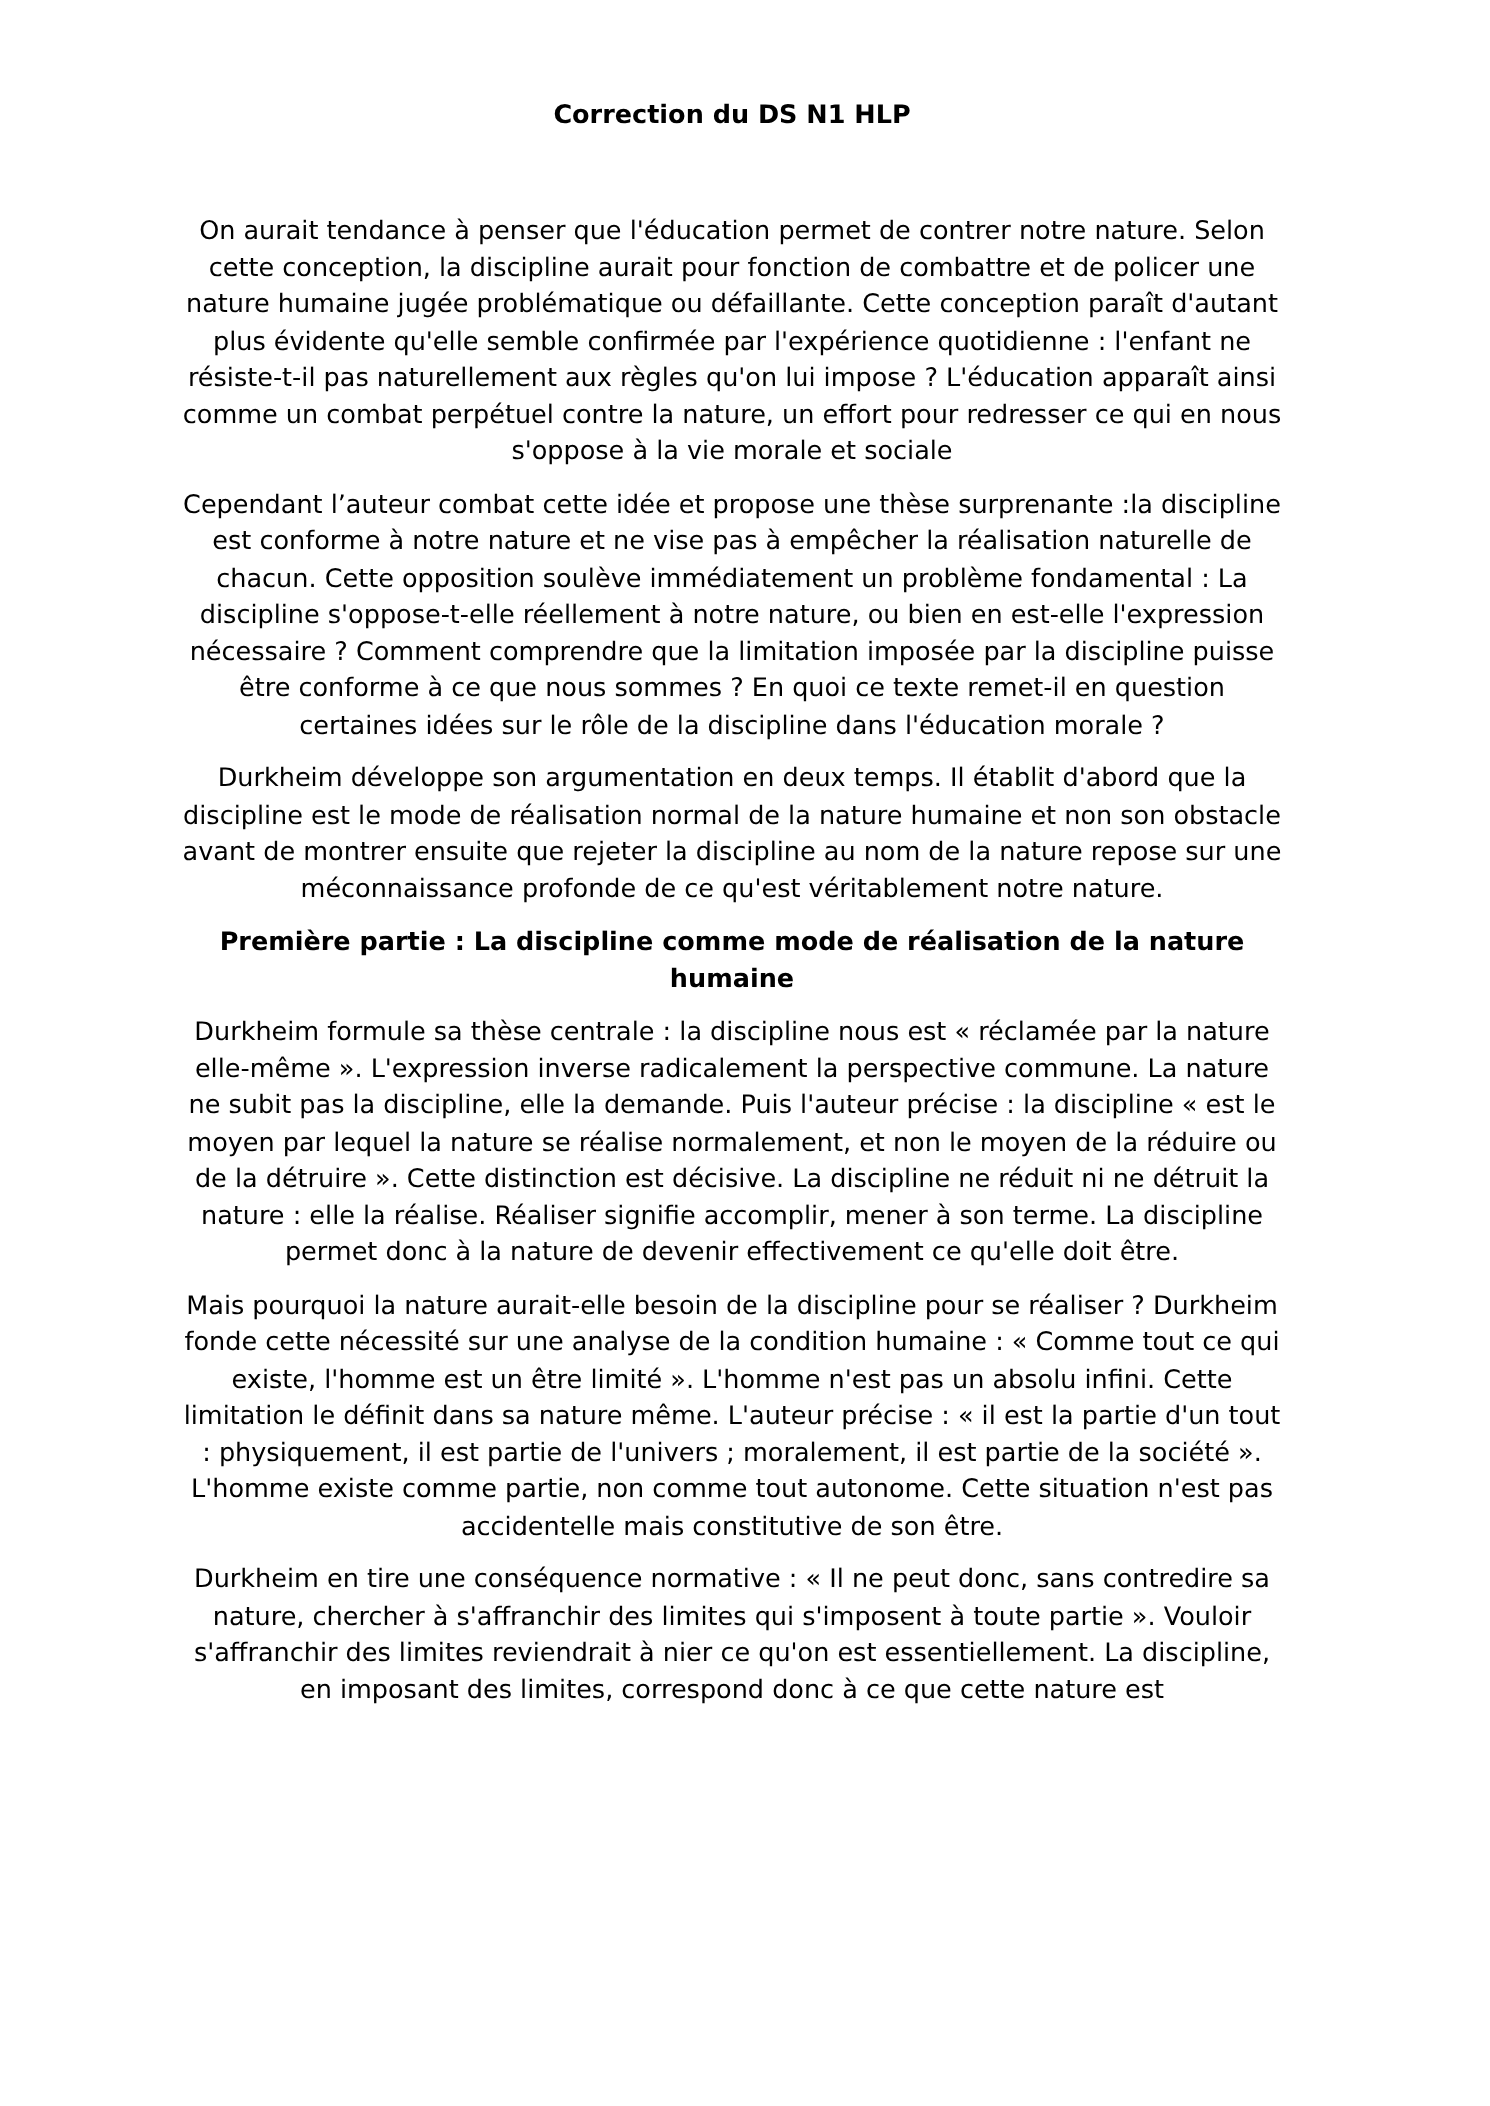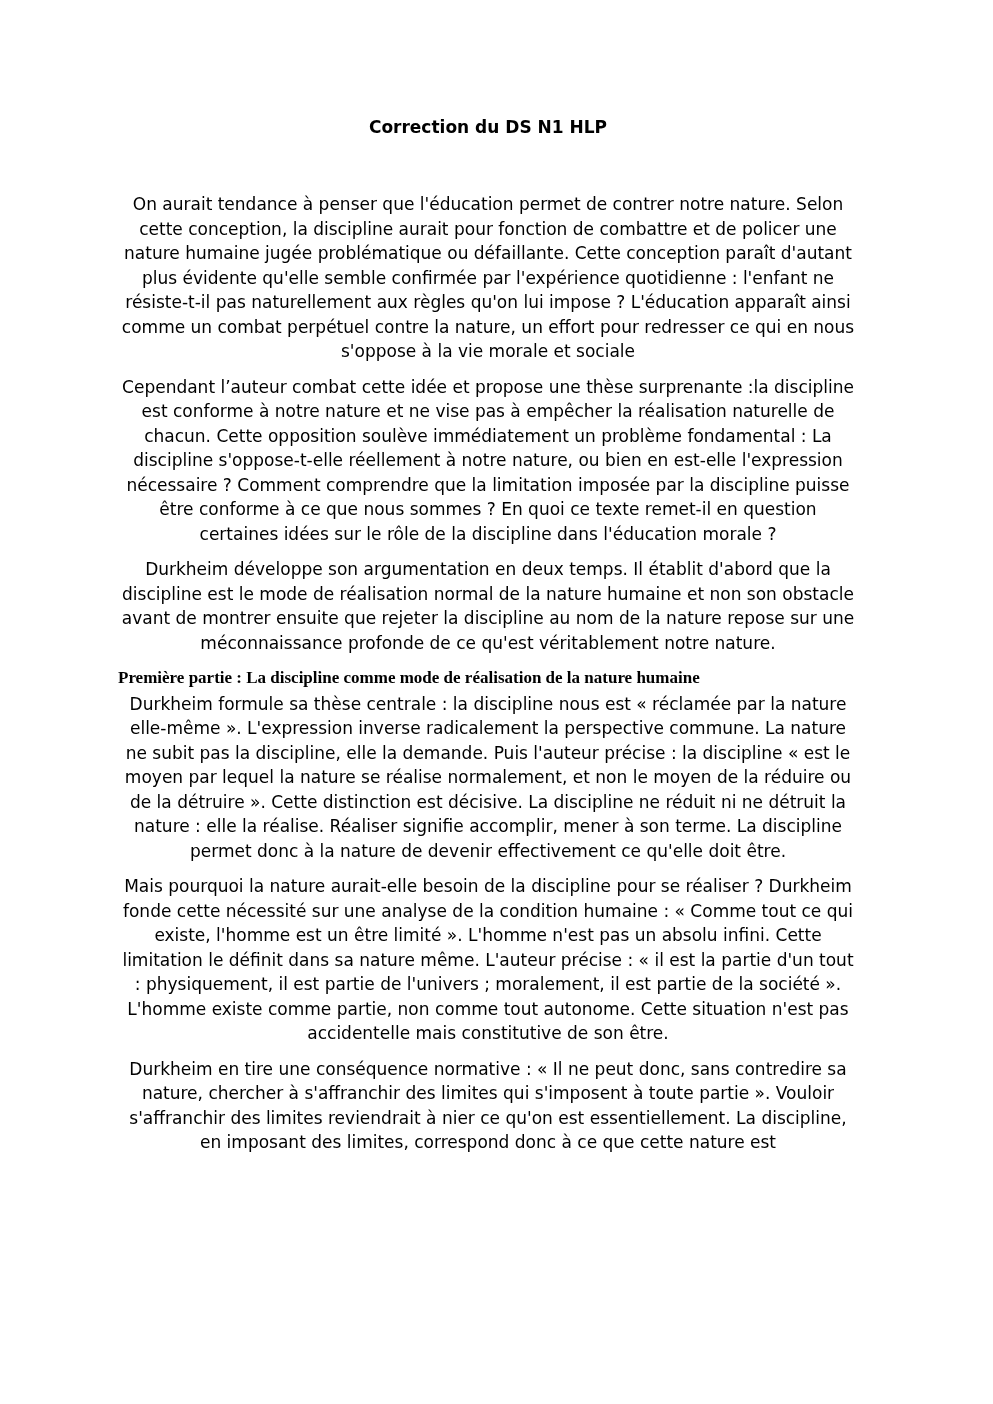--- a/index.html
+++ b/index.html
@@ -12,44 +12,43 @@
     width: 993px;
     height: 1404px;
     color: #000000;
     font-family: "DejaVu Sans", "Liberation Sans", sans-serif;
     -webkit-font-smoothing: antialiased;
   }
   .page {
     box-sizing: border-box;
     width: 975px;
     height: 1404px;
-    padding: 115px 117px 0 118px;
+    padding: 65px 117px 0 118px;
     background: #ffffff;
     overflow: hidden;
   }
   .doc-title {
     font-size: 17px;
     line-height: 24px;
     font-weight: bold;
     text-align: center;
     margin: 0 0 53px 0;
   }
   .doc-paragraph {
     font-size: 17px;
     line-height: 24.5px;
     margin: 0 0 11px 0;
     text-align: center;
   }
   .doc-heading {
     font-size: 17px;
     line-height: 24.5px;
     font-weight: bold;
-    margin: 0 0 1px 0;
-    text-align: left;
-    font-family: Liberation Serif, serif;
+    margin: 0 0 11px 0;
+    text-align: center;
   }
 </style>
 </head>
 <body>
 
 <div class="page">
   <h1 class="doc-title">Correction du DS N1 HLP</h1>
 
   <p class="doc-paragraph">On aurait tendance à penser que l'éducation permet de contrer notre nature. Selon cette conception, la discipline aurait pour fonction de combattre et de policer une nature humaine jugée problématique ou défaillante. Cette conception paraît d'autant plus évidente qu'elle semble confirmée par l'expérience quotidienne : l'enfant ne résiste-t-il pas naturellement aux règles qu'on lui impose ? L'éducation apparaît ainsi comme un combat perpétuel contre la nature, un effort pour redresser ce qui en nous s'oppose à la vie morale et sociale</p>
 

